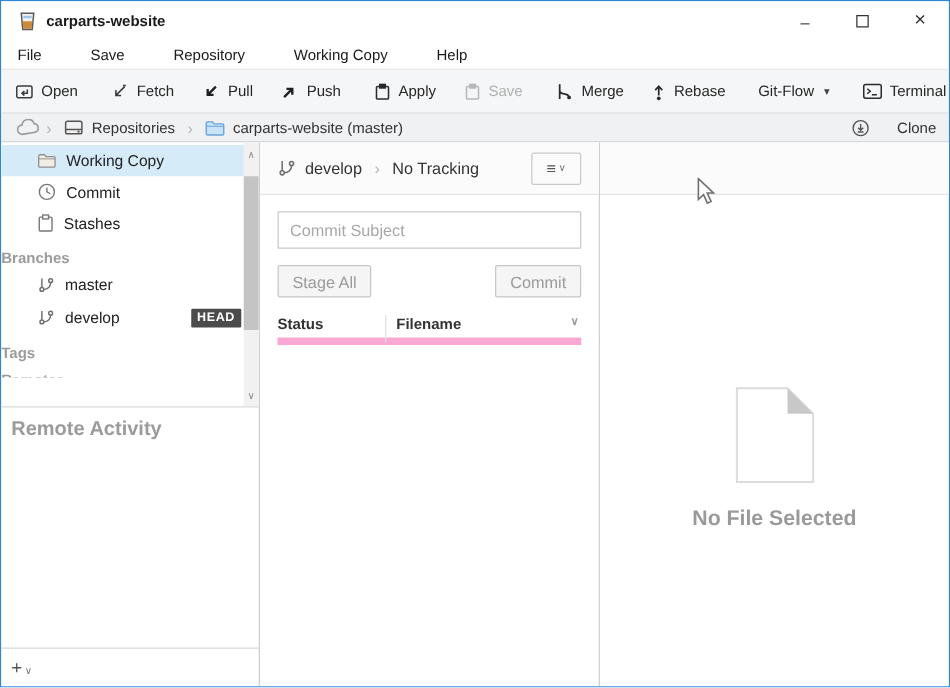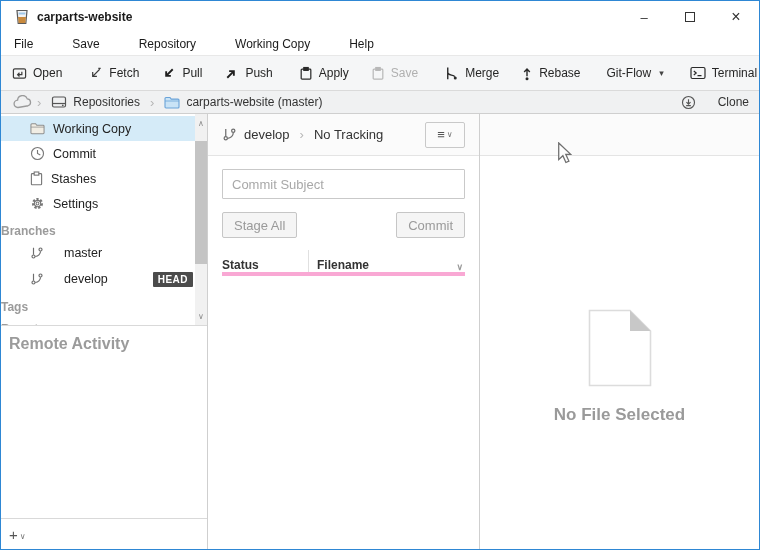--- a/index.html
+++ b/index.html
@@ -37,21 +37,21 @@
   .body { flex:1; display:flex; min-height:0; }
 
   
   .sidebar { width:207px; flex:none; border-right:1px solid #cfcfcf; display:flex; flex-direction:column; background:#fff; }
   .scrollarea { height:212px; flex:none; position:relative; overflow:hidden; border-bottom:1px solid #d9d9d9; }
   .scroll-content { padding-top:2px; width:195px; }
   .side-item { height:25px; display:flex; align-items:center; gap:8px; padding-left:29px; font-size:12.5px; color:#222; }
   .side-item.selected { background:#d5ebf8; }
   .side-item svg { flex:none; }
   .section-head { height:18px; margin-top:6px; font-weight:bold; color:#9b9b9b; font-size:12px; display:flex; align-items:center; }
-  .branch-item { height:26px; display:flex; align-items:center; gap:20px; padding-left:29px; font-size:12.5px; color:#222; }
+  .branch-item { height:26px; display:flex; align-items:center; gap:8px; padding-left:29px; font-size:12.5px; color:#222; }
   .head-badge { margin-left:auto; margin-right:3px; background:#4b4b4b; color:#fff; font-size:10px; font-weight:bold; padding:2px 5px; border-radius:1px; letter-spacing:0.5px; }
   .clipped-head { height:7px; overflow:hidden; margin-top:4px; }
   .clipped-head .section-head { margin-top:0; }
   .vscrollbar { position:absolute; top:0; right:0; bottom:0; width:12px; background:#f1f1f1; }
   .vscroll-arrow { position:absolute; left:0; width:12px; height:14px; display:flex; align-items:center; justify-content:center; color:#8a8a8a; font-size:8px; }
   .vscroll-arrow.up { top:2px; }
   .vscroll-arrow.down { bottom:2px; }
   .vscroll-thumb { position:absolute; left:0; top:27px; width:12px; height:123px; background:#c4c4c4; }
   .remote-activity { padding:9px 0 0 8px; font-weight:bold; color:#9b9b9b; font-size:16px; }
   .sidebar-spacer { flex:1; }
@@ -65,21 +65,21 @@
   .branch-label { display:flex; align-items:center; gap:7px; color:#333; font-size:13px; }
   .track-sep { color:#b8b8b8; font-size:13px; padding:0 3px; }
   .menu-btn { margin-left:auto; width:40px; height:26px; border:1px solid #c9c9c9; border-radius:2px; background:#fbfbfb; display:flex; align-items:center; justify-content:center; gap:2px; color:#555; }
   .menu-btn .bars { font-size:13px; }
   .menu-btn .mcaret { font-size:8px; color:#777; }
   .commit-body { padding:13px 14px 0 14px; }
   .subject-input { width:100%; height:30px; border:1px solid #c9c9c9; border-radius:1px; padding:0 9px; font-size:13px; font-family:"Liberation Sans", sans-serif; color:#333; background:#fff; outline:none; }
   .subject-input::placeholder { color:#a8a8a8; }
   .btn-row { margin-top:13px; display:flex; justify-content:space-between; }
   .gray-btn { height:26px; padding:0 11px; border:1px solid #c6c6c6; border-radius:2px; background:#f5f5f5; color:#9a9a9a; font-size:13px; display:flex; align-items:center; }
-  .filelist-header { margin-top:14px; height:24px; display:flex; align-items:flex-end; border-bottom:4px solid #f9a8d4; font-weight:600; color:#333; font-size:12px; position:relative; }
+  .filelist-header { margin-top:14px; height:24px; display:flex; align-items:flex-start; border-bottom:6px solid #f9a8d4; font-weight:600; color:#333; font-size:12px; position:relative; }
   .col-status { width:86px; flex:none; }
   .col-divider { width:1px; height:22px; background:#e0e0e0; margin-right:8px; }
   .col-filename { flex:1; }
   .header-chevron { color:#9a9a9a; font-size:9px; margin-right:2px; }
 
   
   .detail-panel { flex:1; display:flex; flex-direction:column; background:#fff; }
   .detail-body { flex:1; display:flex; flex-direction:column; align-items:center; }
   .file-icon { margin-top:153px; }
   .nofile-text { margin-top:18px; font-size:17px; font-weight:bold; color:#9a9a9a; }
@@ -241,28 +241,20 @@
                 <path d="M8 4.3 V8 L11 9.6"></path>
               </svg>
             <span>Commit</span>
           </div>
           <div class="side-item">
             <svg width="13" height="15" viewBox="0 0 14 16" fill="none" stroke="#777" stroke-width="1.2">
                 <rect x="1.5" y="2.8" width="11" height="12" rx="1"></rect>
                 <rect x="4.5" y="1" width="5" height="3.4" fill="#fff"></rect>
               </svg>
             <span>Stashes</span>
-          </div>
-          <div class="side-item">
-            <svg width="15" height="15" viewBox="0 0 16 16" fill="none">
-                <circle cx="8" cy="8" r="4.6" stroke="#777" stroke-width="2.6" stroke-dasharray="2.3 1.7"></circle>
-                <circle cx="8" cy="8" r="3.4" stroke="#777" stroke-width="1.2"></circle>
-                <circle cx="8" cy="8" r="1.5" fill="#fff" stroke="#777" stroke-width="1.1"></circle>
-              </svg>
-            <span>Settings</span>
           </div>
           <div class="section-head">Branches</div>
           <div class="branch-item">
             <svg width="14" height="14" viewBox="0 0 24 24" fill="none" stroke="#6e6e6e" stroke-width="2">
                 <line x1="6" y1="3" x2="6" y2="15"></line>
                 <circle cx="18" cy="6" r="2.6"></circle>
                 <circle cx="6" cy="18" r="2.6"></circle>
                 <path d="M18 9 a9 9 0 0 1 -9 9"></path>
               </svg>
             <span>master</span>

